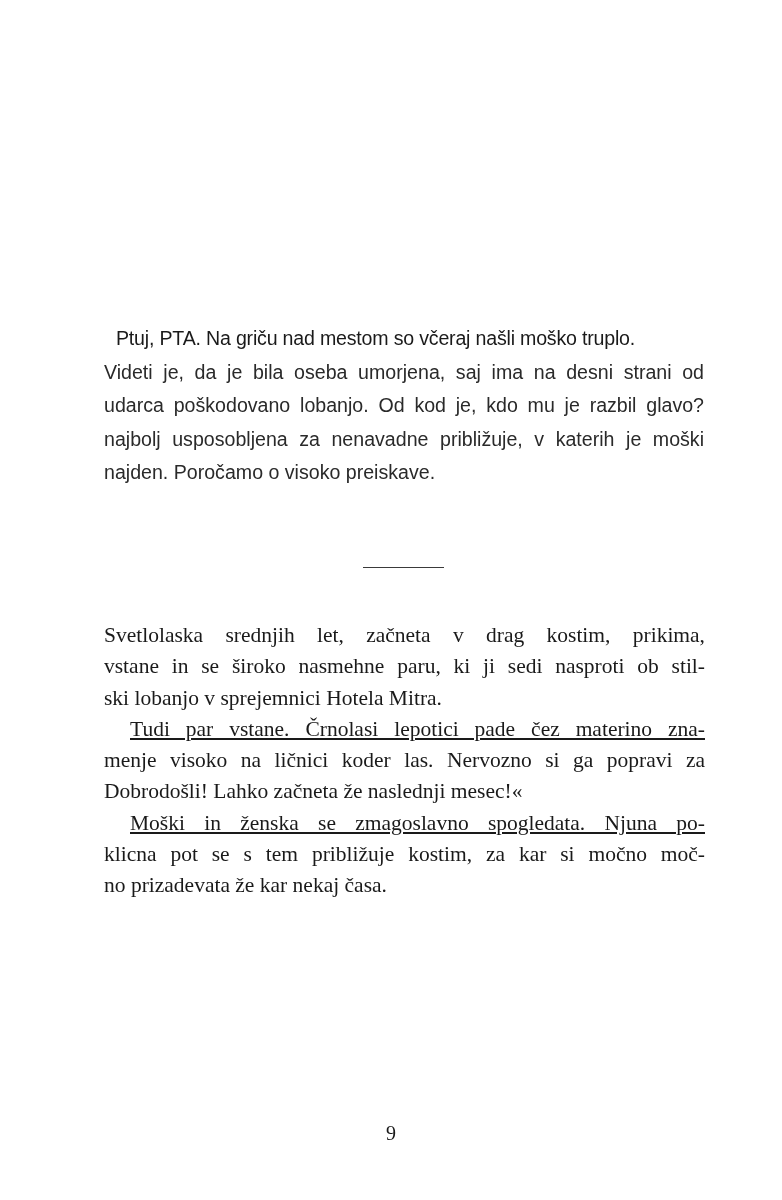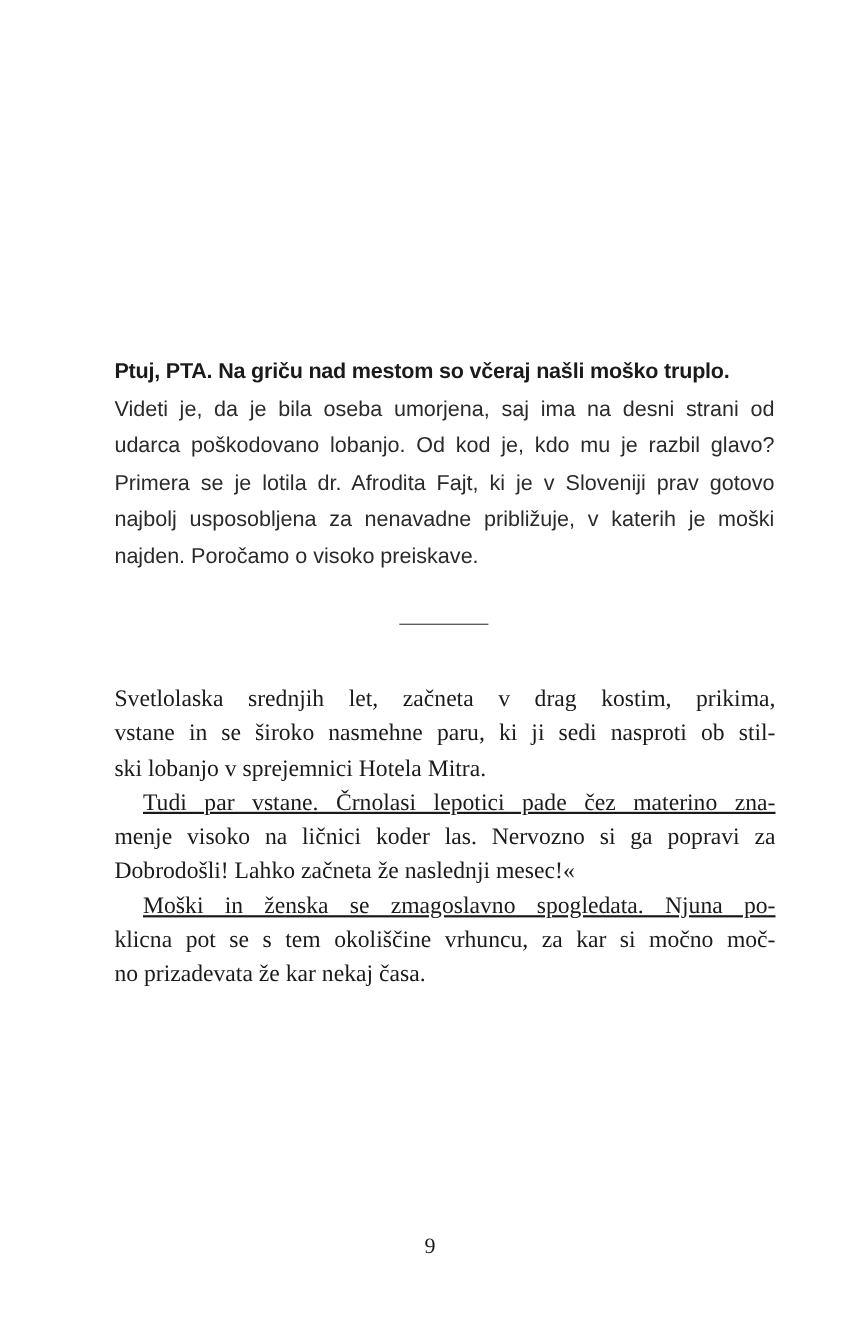--- a/index.html
+++ b/index.html
@@ -28,23 +28,24 @@
       display: block;
       white-space: nowrap;
       text-align-last: justify;
       text-align: justify;
       width: 600px;
     }
     .news-line.last {
       text-align-last: left;
     }
     .news-line.headline {
-      font-weight: bold;
+      font-weight: normal;
       color: #1a1a1a;
       letter-spacing: -0.2px;
+      margin-left: 12px;
     }
     .separator {
       position: absolute;
       left: 363px;
       top: 567px;
       width: 81px;
       height: 1px;
       background: #3a3a3a;
     }
     .story-block {
@@ -84,40 +85,39 @@
   </style>
 </head>
 <body>
 
 <div>
 
   <div class="news-block">
     <span class="news-line headline last">Ptuj, PTA. Na griču nad mestom so včeraj našli moško truplo.</span>
     <span class="news-line">Videti je, da je bila oseba umorjena, saj ima na desni strani od</span>
     <span class="news-line">udarca poškodovano lobanjo. Od kod je, kdo mu je razbil glavo?</span>
-    <span class="news-line">Primera se je lotila dr. Afrodita Fajt, ki je v Sloveniji prav gotovo</span>
     <span class="news-line">najbolj usposobljena za nenavadne približuje, v katerih je moški</span>
     <span class="news-line last">najden. Poročamo o visoko preiskave.</span>
   </div>
 
   <div class="separator"></div>
 
   <div class="story-block">
     <div>
       <span class="story-line">Svetlolaska srednjih let, začneta v drag kostim, prikima,</span>
       <span class="story-line">vstane in se široko nasmehne paru, ki ji sedi nasproti ob stil-</span>
       <span class="story-line last">ski lobanjo v sprejemnici Hotela Mitra.</span>
     </div>
     <div>
       <span class="story-line indent">Tudi par vstane. Črnolasi lepotici pade čez materino zna-</span>
       <span class="story-line">menje visoko na ličnici koder las. Nervozno si ga popravi za</span>
       <span class="story-line last">Dobrodošli! Lahko začneta že naslednji mesec!«</span>
     </div>
     <div>
       <span class="story-line indent">Moški in ženska se zmagoslavno spogledata. Njuna po-</span>
-      <span class="story-line">klicna pot se s tem okoliščine vrhuncu, za kar si močno moč-</span>
+      <span class="story-line">klicna pot se s tem približuje kostim, za kar si močno moč-</span>
       <span class="story-line last">no prizadevata že kar nekaj časa.</span>
     </div>
   </div>
 
   <div class="page-number">9</div>
 
 </div>
 
 </body></html>

